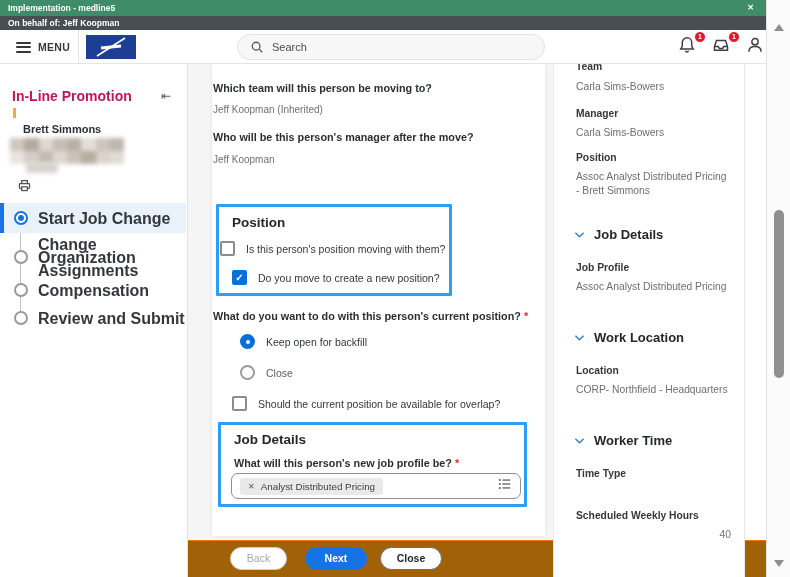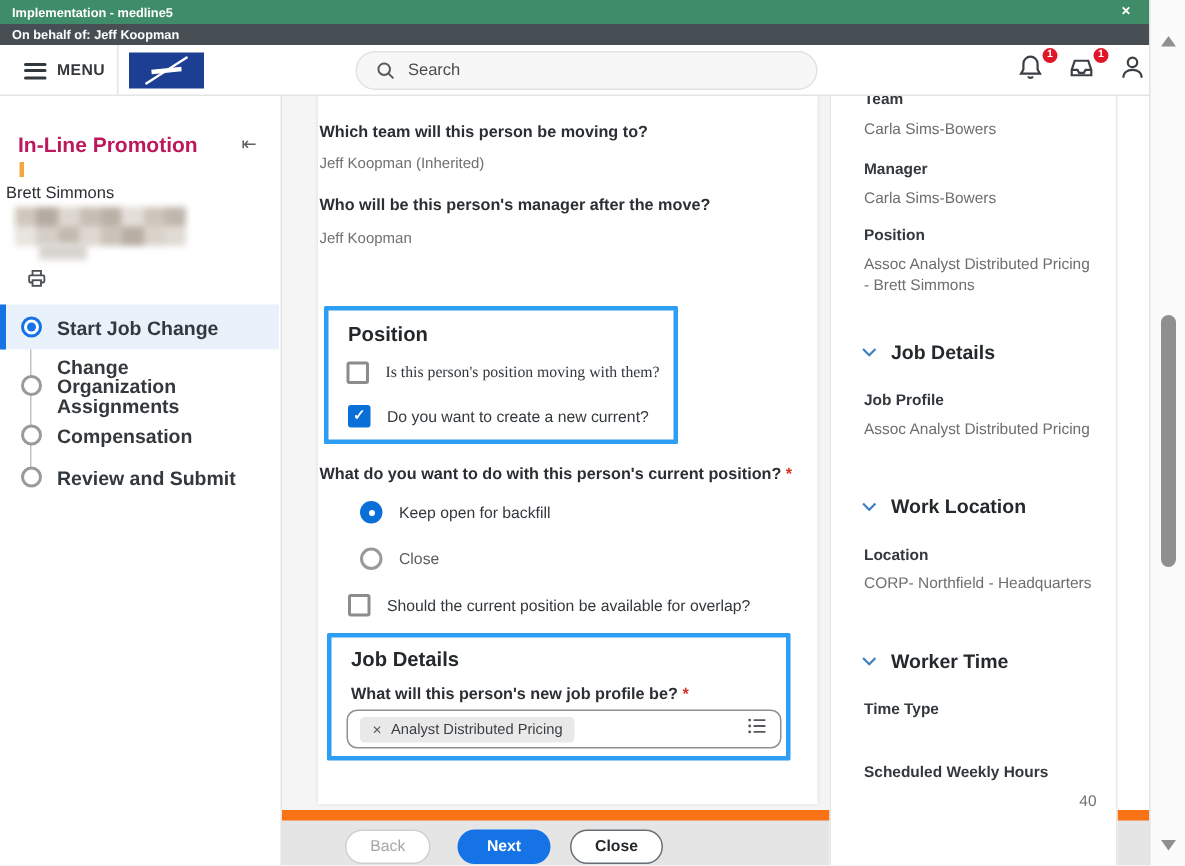--- a/index.html
+++ b/index.html
@@ -24,33 +24,33 @@
   .search-bar { position:absolute; left:237px; top:4px; width:308px; height:26px; background:#f7f7f7; border:1px solid #e2e2e2; border-radius:13px; display:flex; align-items:center; gap:8px; padding-left:12px; cursor:text; }
   .search-text { font-size:11px; color:#4c4c4c; }
   .hdr-icon { position:absolute; top:6px; width:22px; height:22px; cursor:pointer; }
   .badge { position:absolute; top:-5px; right:-6px; min-width:12px; height:12px; background:#e0172a; border:1px solid #fff; border-radius:7px; color:#fff; font-size:7px; font-weight:bold; line-height:10px; text-align:center; padding:0 2px; }
 
   
   .sidebar { left:0; top:64px; width:188px; height:513px; background:#fff; border-right:1px solid #e4e4e4; overflow:hidden; }
   .sb-title { position:absolute; left:12px; top:24px; font-size:14px; font-weight:bold; color:#be185d; }
   .collapse-ic { position:absolute; right:16px; top:25px; font-size:12px; color:#5b6165; cursor:pointer; }
   .orange-tick { position:absolute; left:13px; top:44px; width:3px; height:10px; background:#f3a73c; }
-  .sb-person { position:absolute; left:4px; top:59px; font-size:11px; font-weight:normal; color:#2b2f33; }
+  .sb-person { position:absolute; left:23px; top:59px; font-size:11px; font-weight:bold; color:#2b2f33; }
   .blur-wrap { position:absolute; left:10px; top:74px; width:114px; height:26px; display:flex; flex-wrap:wrap; filter:blur(2px); }
   .blur-wrap i { display:block; width:14.25px; height:13px; }
   .blur-small { position:absolute; left:26px; top:98px; width:32px; height:11px; background:#d7d4cf; filter:blur(2px); }
   .printer { position:absolute; left:17px; top:114px; cursor:pointer; }
 
   .step-connector { position:absolute; left:20px; top:154px; width:0; height:100px; border-left:1.5px solid #c3c3c3; }
   .step { position:absolute; left:0; width:186px; display:flex; align-items:center; cursor:pointer; }
   .step .circle { flex:0 0 auto; width:14px; height:14px; border-radius:50%; background:#fff; border:2px solid #9a9a9a; margin-left:14px; position:relative; z-index:2; }
   .step.active { background:#e9f1fb; border-left:4px solid #1673e6; }
   .step.active .circle { margin-left:10px; border-color:#1673e6; }
   .step.active .circle::after { content:""; position:absolute; left:2px; top:2px; width:6px; height:6px; border-radius:50%; background:#1673e6; }
-  .step .slabel { margin-left:10px; font-size:13px; font-weight:bold; color:#33383c; line-height:13px; }
+  .step .slabel { margin-left:10px; font-size:16px; font-weight:bold; color:#33383c; line-height:13px; }
 
   
   .center { left:188px; top:64px; width:365px; height:476px; background:#f5f5f5; overflow:hidden; }
   .card { position:absolute; left:24px; top:0; width:333px; height:472px; background:#fff; box-shadow:0 0 3px rgba(0,0,0,.10); }
   .q { position:absolute; font-size:10.8px; font-weight:bold; color:#2b2f33; }
   .a { position:absolute; font-size:10px; color:#707070; }
   .req { color:#d93025; font-weight:bold; margin-left:3px; }
   .hl-box { position:absolute; border:3px solid #2e9ef5; background:#fff; border-radius:1px; }
   .box-title { position:absolute; left:13px; font-size:13.5px; font-weight:bold; color:#24282b; }
   .ctl-row { position:absolute; display:flex; align-items:center; gap:11px; }
@@ -60,21 +60,21 @@
   .radio.selected { border-color:#0b6fd8; background:#0b6fd8; }
   .radio.selected::after { content:""; position:absolute; left:3.5px; top:3.5px; width:4px; height:4px; border-radius:50%; background:#fff; }
   .ctl-label { font-size:10.5px; color:#33383c; }
   .ctl-label.dim { color:#5d5d5d; }
   .job-input { position:absolute; left:10px; top:48px; width:290px; height:26px; border:1px solid #8f8f8f; border-radius:7px; background:#fff; display:flex; align-items:center; padding:0 8px; cursor:text; }
   .token { display:flex; align-items:center; gap:6px; background:#e9e9e9; border-radius:3px; padding:3px 8px; font-size:9.8px; color:#3a3f44; }
   .token .tx { font-size:8px; color:#5c5c5c; cursor:pointer; }
   .prompt-ic { margin-left:auto; cursor:pointer; }
 
   
-  .footer { left:188px; top:540px; width:578px; height:37px; background:#e5e5e5; border-top:7px solid #f97316; }
+  .footer { left:188px; top:540px; width:578px; height:37px; background:#a16207; border-top:1px solid #f97316; }
   .btn { position:absolute; top:6px; height:23px; border-radius:12px; font-size:10.5px; line-height:21px; text-align:center; cursor:pointer; background:#fff; }
   .btn-back { left:42px; width:57px; border:1px solid #cfcfcf; color:#a6a6a6; }
   .btn-next { left:117px; width:62px; background:#1673e6; border:1px solid #1673e6; color:#fff; font-weight:bold; }
   .btn-close { left:192px; width:62px; border:1px solid #676f75; color:#24282b; font-weight:bold; }
 
   
   .rpanel { left:553px; top:64px; width:192px; height:513px; background:#fff; border-left:1px solid #e8e8e8; border-right:1px solid #e8e8e8; overflow:hidden; }
   .r-label { position:absolute; left:22px; font-size:10.3px; font-weight:bold; color:#33383c; }
   .r-value { position:absolute; left:22px; width:155px; font-size:10.3px; color:#6e6e6e; line-height:14px; }
   .r-sec { position:absolute; left:20px; display:flex; align-items:center; gap:9px; cursor:pointer; }
@@ -200,27 +200,27 @@
   <div class="abs center">
     <div class="card"></div>
 
     <div class="q" style="left:25px; top:18px;">Which team will this person be moving to?</div>
     <div class="a" style="left:25px; top:40px;">Jeff Koopman (Inherited)</div>
     <div class="q" style="left:25px; top:67px;">Who will be this person's manager after the move?</div>
     <div class="a" style="left:25px; top:90px;">Jeff Koopman</div>
 
     <div class="hl-box" style="left:28px; top:140px; width:236px; height:92px;">
       <div class="box-title" style="top:8px;">Position</div>
-      <div class="ctl-row" style="left:12px; top:34px;font-family:Liberation Serif, serif;">
+      <div class="ctl-row" style="left:1px; top:34px;">
         <span class="cb"></span>
         <span class="ctl-label">Is this person's position moving with them?</span>
       </div>
       <div class="ctl-row" style="left:13px; top:63px;">
         <span class="cb checked">✓</span>
-        <span class="ctl-label">Do you want to create a new current?</span>
+        <span class="ctl-label">Do you move to create a new position?</span>
       </div>
     </div>
 
     <div class="q" style="left:25px; top:246px;"><span>What do you want to do with this person's current position?</span><span class="req">*</span></div>
 
     <div class="ctl-row" style="left:52px; top:270px;">
       <span class="radio selected"></span>
       <span class="ctl-label">Keep open for backfill</span>
     </div>
     <div class="ctl-row" style="left:52px; top:301px;">

